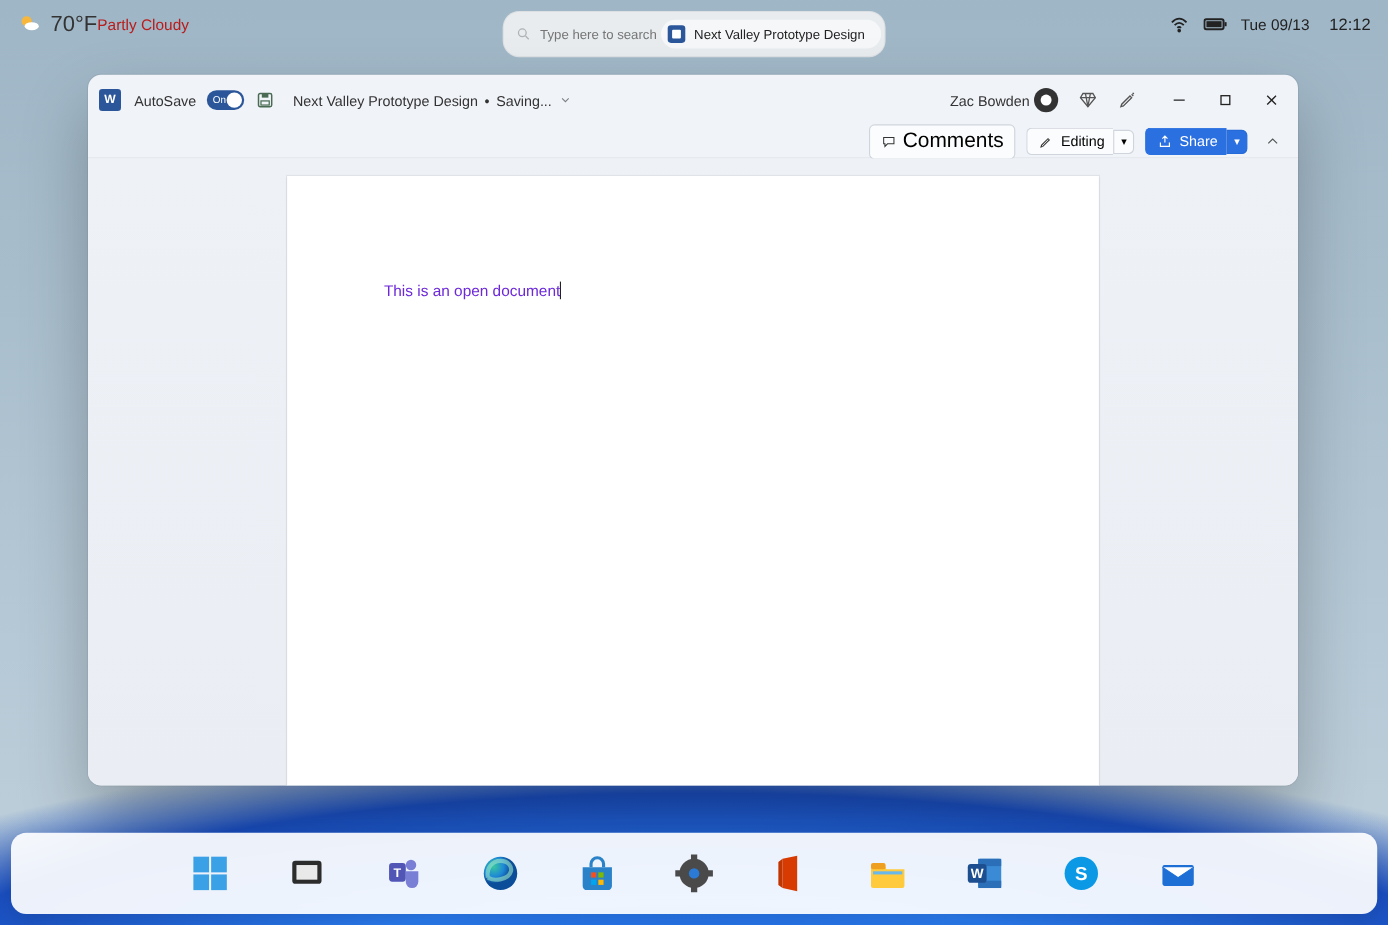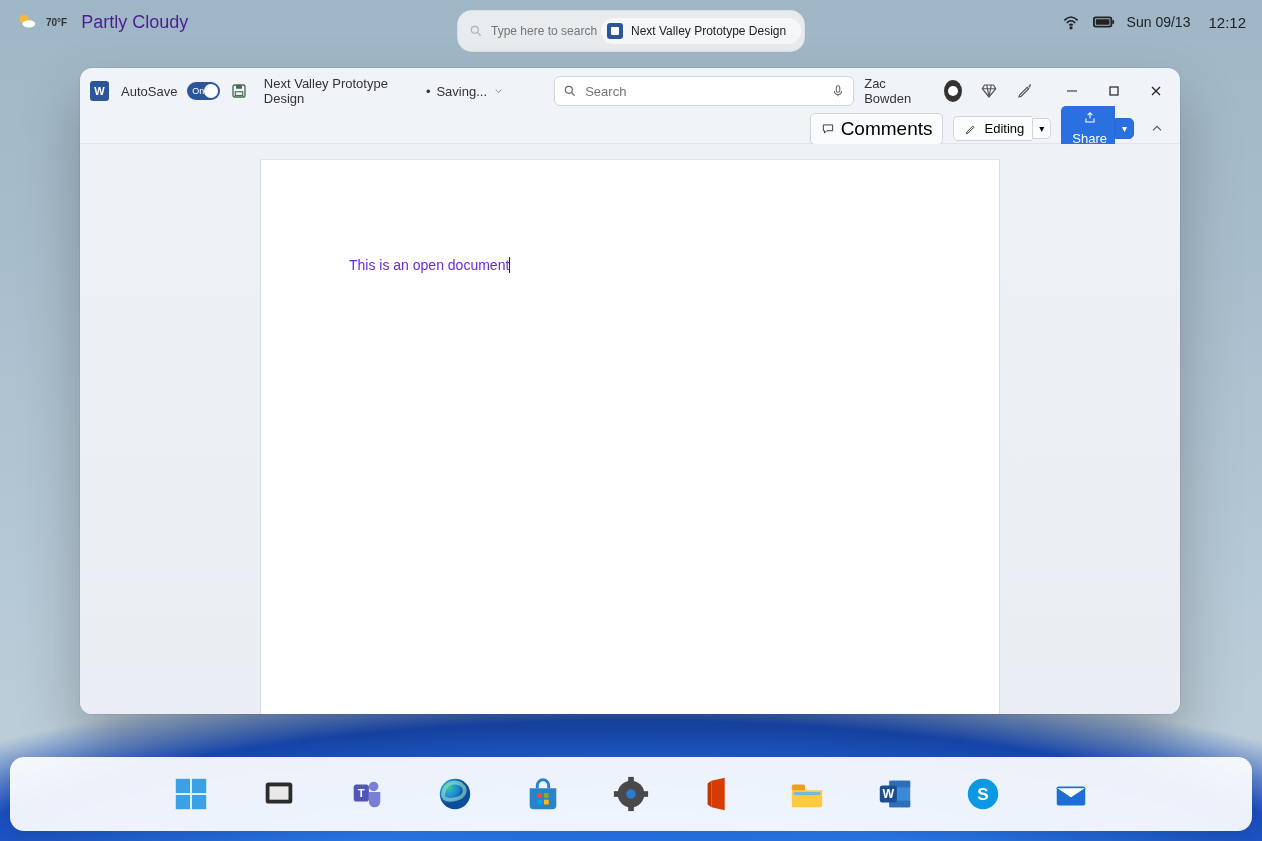--- a/index.html
+++ b/index.html
@@ -10,22 +10,22 @@
   }
   .bloom {
     position: absolute; left:0; right:0; bottom:0; height:200px;
     background: radial-gradient(1200px 300px at 50% 130%, #1e66e0 0%, #2a7cf0 30%, #1a4ebf 60%, rgba(0,0,0,0) 75%);
     z-index: 0;
   }
 
   
   .systembar { position: absolute; top:0; left:0; right:0; height:44px; display:flex; align-items:center; padding:0 16px; color:#333; z-index:2; }
   .weather-icon { width:22px; height:22px; margin-right:8px; }
-  .weather-temp { font-size:10px; color:#333; font-weight:700; }
-  .weather-text { font-size:18px; color:#4c1d95; margin-left:14px; }
+  .weather-temp { font-size:20px; color:#333; font-weight:400; }
+  .weather-text { font-size:14px; color:#b91c1c; margin-left:0; }
   .spacer { flex:1; }
   .tray { display:flex; align-items:center; gap:12px; color:#222; }
   .tray svg { display:block; }
   .tray-date { font-size:14px; color:#222; }
   .tray-time { font-size:15px; color:#222; margin-left:6px; }
 
   .topsearch-wrap { position:absolute; left:50%; transform:translateX(-50%); top:10px; height:42px; display:flex; align-items:center; background:#e8ecef; border-radius:15px; padding:0 4px 0 12px; width:348px; z-index:2; box-shadow: inset 0 0 0 1px rgba(0,0,0,0.05); }
   .topsearch-wrap .mag { width:14px; height:14px; opacity:.5; margin-right:8px; }
   .topsearch-wrap input { flex:0 0 110px; width:110px; border:none; background:transparent; font-size:12px; outline:none; color:#445; }
   .topsearch-wrap .pill { display:flex; align-items:center; background:#f6f7f9; border-radius:13px; height:26px; padding:0 10px 0 6px; gap:8px; flex:1; }
@@ -45,37 +45,37 @@
   .toggle { width:34px; height:18px; border-radius:9px; background:#2b579a; display:flex; align-items:center; justify-content:flex-end; padding:2px; position:relative; }
   .toggle .knob { width:14px; height:14px; border-radius:50%; background:#fff; }
   .toggle .on { position:absolute; left:5px; color:#fff; font-size:9px; font-weight:400; }
   .save-icon { width:18px; height:18px; display:flex; align-items:center; justify-content:center; }
   .doc-block { display:flex; align-items:center; gap:6px; font-size:13px; color:#333; margin-left:6px; }
   .doc-block .chev { width:12px; height:12px; opacity:.6; }
 
   .title-search { margin-left:40px; flex:0 0 300px; height:30px; background:#fff; border:1px solid #d0d5dd; border-radius:6px; display:flex; align-items:center; padding:0 8px; gap:8px; }
   .title-search input { flex:1; border:none; outline:none; font-size:13px; color:#333; }
   .title-right { margin-left:auto; display:flex; align-items:center; gap:18px; color:#333; }
-  .user { display:flex; align-items:center; gap:20px; font-size:13px; }
+  .user { display:flex; align-items:center; gap:4px; font-size:13px; }
   .avatar { width:22px; height:22px; border-radius:50%; background:#333; display:flex; align-items:center; justify-content:center; }
   .avatar-in { width:10px; height:10px; border-radius:50%; background:#fff; }
   .title-icon { width:18px; height:18px; display:flex; align-items:center; justify-content:center; }
   .winctl { display:flex; align-items:center; gap:14px; margin-left:6px; }
   .winctl .btn { width:28px; height:28px; display:flex; align-items:center; justify-content:center; border-radius:4px; }
 
   .ribbon-row { height:30px; display:flex; align-items:center; padding:0 14px; border-bottom:1px solid #e1e4ea; }
   .ribbon-tabs { display:flex; gap:22px; }
   .ribbon-tabs .tab { font-size:13.5px; color:#333; cursor:default; }
   .ribbon-right { margin-left:auto; display:flex; align-items:center; gap:10px; }
   .pillbtn { display:flex; align-items:center; gap:6px; font-size:19px; padding:4px 10px; border:1px solid #d0d5dd; border-radius:5px; background:#fbfcfd; }
   .pillbtn svg { width:14px; height:14px; }
   .splitbtn { display:flex; align-items:center; }
   .splitbtn .main { display:flex; align-items:center; gap:6px; padding:4px 8px 4px 10px; border:1px solid #d0d5dd; border-right:none; border-radius:5px 0 0 5px; background:#fbfcfd; font-size:13px; }
   .splitbtn .drop { padding:4px 6px; border:1px solid #d0d5dd; border-radius:0 5px 5px 0; background:#fbfcfd; font-size:10px; }
-  .sharebtn .main { background:#2b70e0; color:#fff; border-color:#2b70e0;flex-direction:column; }
+  .sharebtn .main { background:#2b70e0; color:#fff; border-color:#2b70e0; }
   .sharebtn .drop { background:#2b70e0; color:#fff; border-color:#256ad6; }
   .ctrl-icon { width:18px; height:18px; display:flex; align-items:center; justify-content:center; margin-left:4px; }
 
   .doc-area { position:absolute; top:76px; bottom:0; left:0; right:0; background:linear-gradient(180deg,#eef1f6,#eaeef4); display:flex; justify-content:center; padding-top:16px; overflow:hidden; }
   .page { width:738px; height:920px; background:#fff; box-shadow:0 1px 2px rgba(0,0,0,.1),0 0 0 1px #e1e4ea; padding:96px 88px; }
   .page .text { font-size:14px; color:#6d28d9; }
   .page .cursor { display:inline-block; width:1px; height:16px; background:#222; vertical-align:-3px; }
 
   
   .taskbar { position:absolute; left:10px; right:10px; bottom:10px; height:74px; background:rgba(255,255,255,.92); border-radius:14px; display:flex; align-items:center; justify-content:center; gap:48px; z-index:4; box-shadow:0 8px 20px rgba(0,0,0,.12); backdrop-filter:blur(8px); }
@@ -106,21 +106,21 @@
           <circle cx="12" cy="19" r="1" fill="#222"></circle>
         </svg>
       </span>
     <span>
         <svg width="22" height="14" viewBox="0 0 24 14">
           <rect x="1" y="2" width="19" height="10" rx="2" fill="none" stroke="#222" stroke-width="2"></rect>
           <rect x="3" y="4" width="15" height="6" fill="#222"></rect>
           <rect x="21" y="5" width="2" height="4" fill="#222"></rect>
         </svg>
       </span>
-    <span class="tray-date">Sun 09/13</span>
+    <span class="tray-date">Tue 09/13</span>
     <span class="tray-time">12:12</span>
   </div>
 </div>
 
 <div class="topsearch-wrap">
   <svg class="mag" viewBox="0 0 24 24">
       <circle cx="10" cy="10" r="6" fill="none" stroke="#777" stroke-width="2"></circle>
       <line x1="15" y1="15" x2="20" y2="20" stroke="#777" stroke-width="2"></line>
     </svg>
   <input placeholder="Type here to search" style="">
@@ -149,32 +149,20 @@
     </span>
     <div class="doc-block">
       <span>Next Valley Prototype Design</span>
       <span>•</span>
       <span>Saving...</span>
       <svg class="chev" viewBox="0 0 24 24">
           <path d="M6 9l6 6 6-6" fill="none" stroke="#333" stroke-width="2"></path>
         </svg>
     </div>
 
-    <div class="title-search">
-      <svg width="14" height="14" viewBox="0 0 24 24">
-          <circle cx="10" cy="10" r="6" fill="none" stroke="#666" stroke-width="2"></circle>
-          <line x1="15" y1="15" x2="20" y2="20" stroke="#666" stroke-width="2"></line>
-        </svg>
-      <input placeholder="Search" style="">
-      <svg width="14" height="14" viewBox="0 0 24 24">
-          <rect x="9" y="3" width="6" height="11" rx="3" fill="none" stroke="#666" stroke-width="1.8"></rect>
-          <path d="M6 12a6 6 0 0 0 12 0" fill="none" stroke="#666" stroke-width="1.8"></path>
-          <line x1="12" y1="18" x2="12" y2="21" stroke="#666" stroke-width="1.8"></line>
-        </svg>
-    </div>
 
     <div class="title-right">
       <div class="user">
         <span>Zac Bowden</span>
         <span class="avatar">
             <span class="avatar-in"></span>
           </span>
       </div>
       <span class="title-icon">
           <svg viewBox="0 0 24 24" width="18" height="18" fill="none" stroke="#555" stroke-width="1.6">

